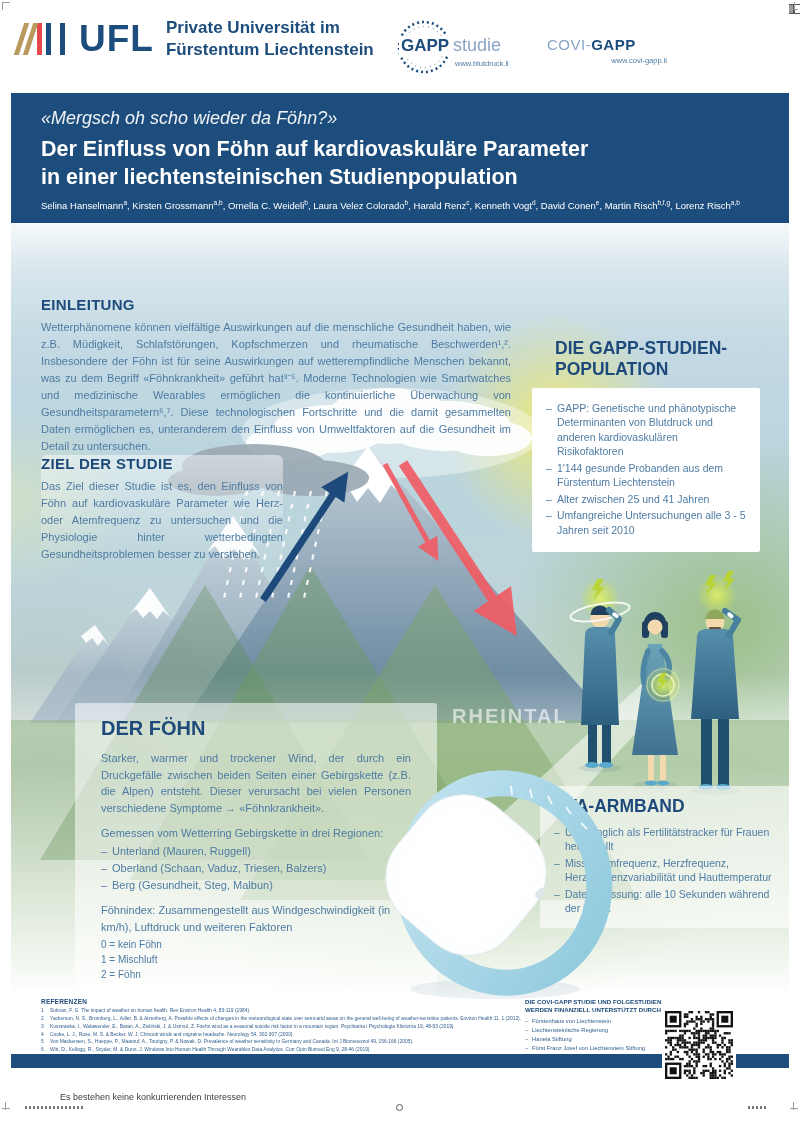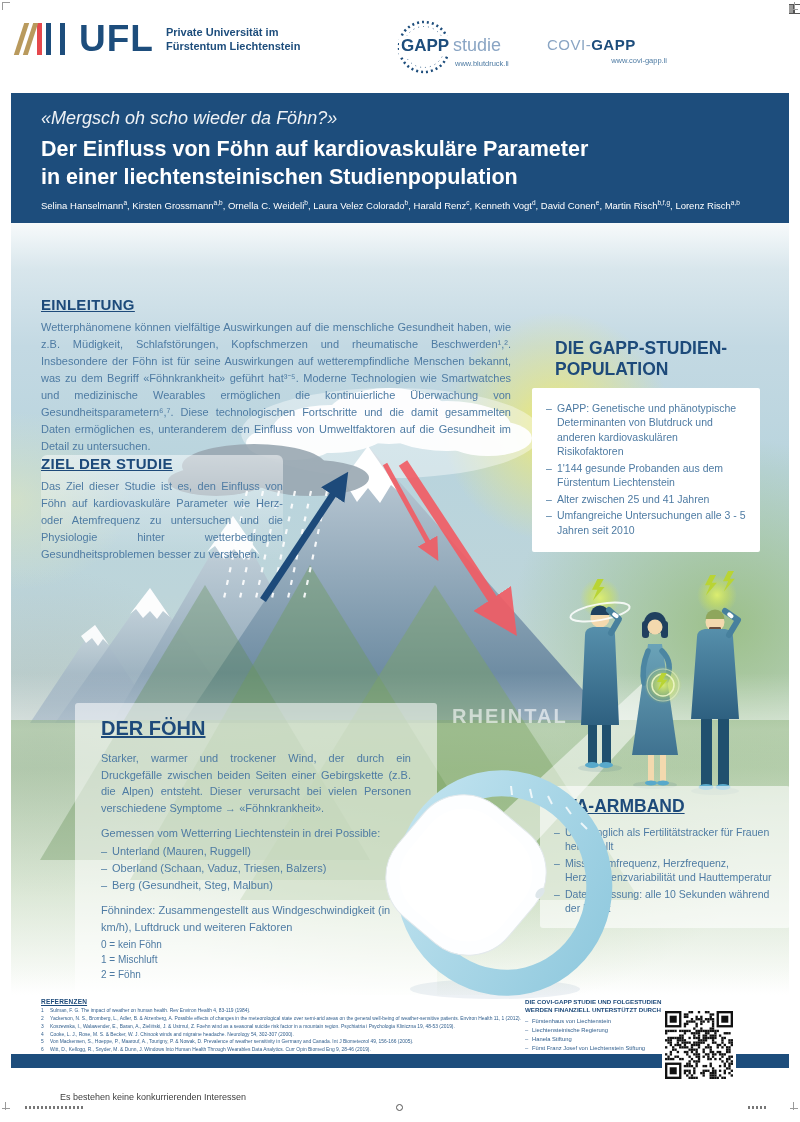--- a/index.html
+++ b/index.html
@@ -20,21 +20,21 @@
   
   .header{left:0;top:0;width:778px;height:93px;background:#fff;}
   .ufl{left:8px;top:16px;display:flex;align-items:center;height:46px;}
   .ufl .bars{display:flex;align-items:center;height:34px;margin-right:10px;}
   .ufl .bar{width:5px;height:32px;margin-right:4px;}
   .bar.gold{background:#b99a5d;transform:skewX(-18deg);}
   .bar.red{background:#e5484d;}
   .bar.navy{background:#1d4d7c;}
   .bar.gapbefore{margin-left:5px;}
   .ufl .ufl-word{font-size:37px;font-weight:bold;color:#1d4d7c;letter-spacing:1px;margin-right:12px;}
-  .ufl .ufl-text{font-size:11px;font-weight:bold;color:#1d4d7c;line-height:1.3;}
+  .ufl .ufl-text{font-size:17px;font-weight:bold;color:#1d4d7c;line-height:1.3;}
   .gapp-logo{left:384px;top:18px;width:150px;height:60px;}
   .gapp-gauge{position:absolute;left:0;top:0;}
   .gapp-word{position:absolute;left:4px;top:18px;font-size:17px;font-weight:bold;color:#1d4d7c;background:#fff;padding:0 2px;}
   .studie-word{position:absolute;left:58px;top:17px;font-size:18px;color:#8aa5c4;}
   .gapp-url{position:absolute;left:60px;top:41px;font-size:7.5px;color:#4e7ba3;}
   .covi{left:536px;top:36px;width:120px;}
   .covi .line1{font-size:15px;color:#8aa5c4;letter-spacing:0.5px;}
   .covi .line1 b{color:#1d4d7c;}
   .covi .url{font-size:7.5px;color:#4e7ba3;text-align:right;margin-top:3px;}
   .wetterring{left:676px;top:16px;width:105px;text-align:left;}
@@ -61,21 +61,21 @@
   
   .mainarea{left:0;top:223px;width:778px;height:772px;
     background:
       radial-gradient(ellipse 300px 260px at 92% 52%, rgba(150,188,124,0.85), rgba(150,188,124,0) 72%),
       radial-gradient(ellipse 420px 230px at 55% 80%, rgba(160,195,135,0.55), rgba(160,195,135,0) 75%),
       radial-gradient(ellipse 260px 220px at 4% 66%, rgba(150,160,170,0.32), rgba(150,160,170,0) 75%),
       radial-gradient(ellipse 160px 120px at 0% 36%, rgba(238,238,178,0.45), rgba(238,238,178,0) 75%),
       linear-gradient(180deg,#f7fafb 0%,#d8e6ec 6%,#c3d9e3 16%,#b9d4dd 32%,#bdd5da 48%,#c4d8d3 60%,#cfdfcd 72%,#dfeadb 85%,#f4f8f2 96%,#ffffff 100%);}
   .illus{position:absolute;left:0;top:0;}
 
-  .sect-h{font-weight:bold;color:#1d4a7a;text-decoration:underline;}
+  .sect-h{font-weight:bold;color:#1d4a7a;}
   .bodytext{color:#4e7ba3;text-align:justify;}
 
   .einleitung{left:30px;top:73px;width:470px;}
   .einleitung .sect-h{font-size:15px;letter-spacing:0.3px;margin-bottom:6px;}
   .einleitung .bodytext{font-size:11px;line-height:1.55;}
 
   .ziel{left:30px;top:232px;width:242px;background:linear-gradient(180deg,rgba(255,255,255,0.5),rgba(255,255,255,0));border-radius:6px;}
   .ziel .sect-h{font-size:15px;letter-spacing:0.3px;margin-bottom:6px;}
   .ziel .bodytext{font-size:11px;line-height:1.55;}
 
@@ -414,21 +414,21 @@
         <div class="li">GAPP: Genetische und phänotypische Determinanten von Blutdruck und anderen kardiovaskulären Risikofaktoren</div>
             <div class="li">1'144 gesunde Probanden aus dem Fürstentum Liechtenstein</div>
             <div class="li">Alter zwischen 25 und 41 Jahren</div>
             <div class="li">Umfangreiche Untersuchungen alle 3 - 5 Jahren seit 2010</div>
           </div>
       </div>
 
       <div class="abs foehn-card">
         <div class="sect-h">DER FÖHN</div>
         <div class="bodytext">Starker, warmer und trockener Wind, der durch ein Druckgefälle zwischen beiden Seiten einer Gebirgskette (z.B. die Alpen) entsteht. Dieser verursacht bei vielen Personen verschiedene Symptome → «Föhnkrankheit».</div>
-        <div class="bodytext plain" style="margin-bottom:2px;">Gemessen vom Wetterring Liechtenstein in drei Possible:</div>
+        <div class="bodytext plain" style="margin-bottom:2px;">Gemessen vom Wetterring Gebirgskette in drei Regionen:</div>
         <div class="dashlist" style="margin-bottom:9px;">
 
         <div class="li">Unterland (Mauren, Ruggell)</div>
             <div class="li">Oberland (Schaan, Vaduz, Triesen, Balzers)</div>
             <div class="li">Berg (Gesundheit, Steg, Malbun)</div>
           </div>
         <div class="bodytext plain" style="margin-bottom:2px;">Föhnindex: Zusammengestellt aus Windgeschwindigkeit (in km/h), Luftdruck und weiteren Faktoren</div>
         <div class="levels">
 
         <div>0 = kein Föhn</div>

